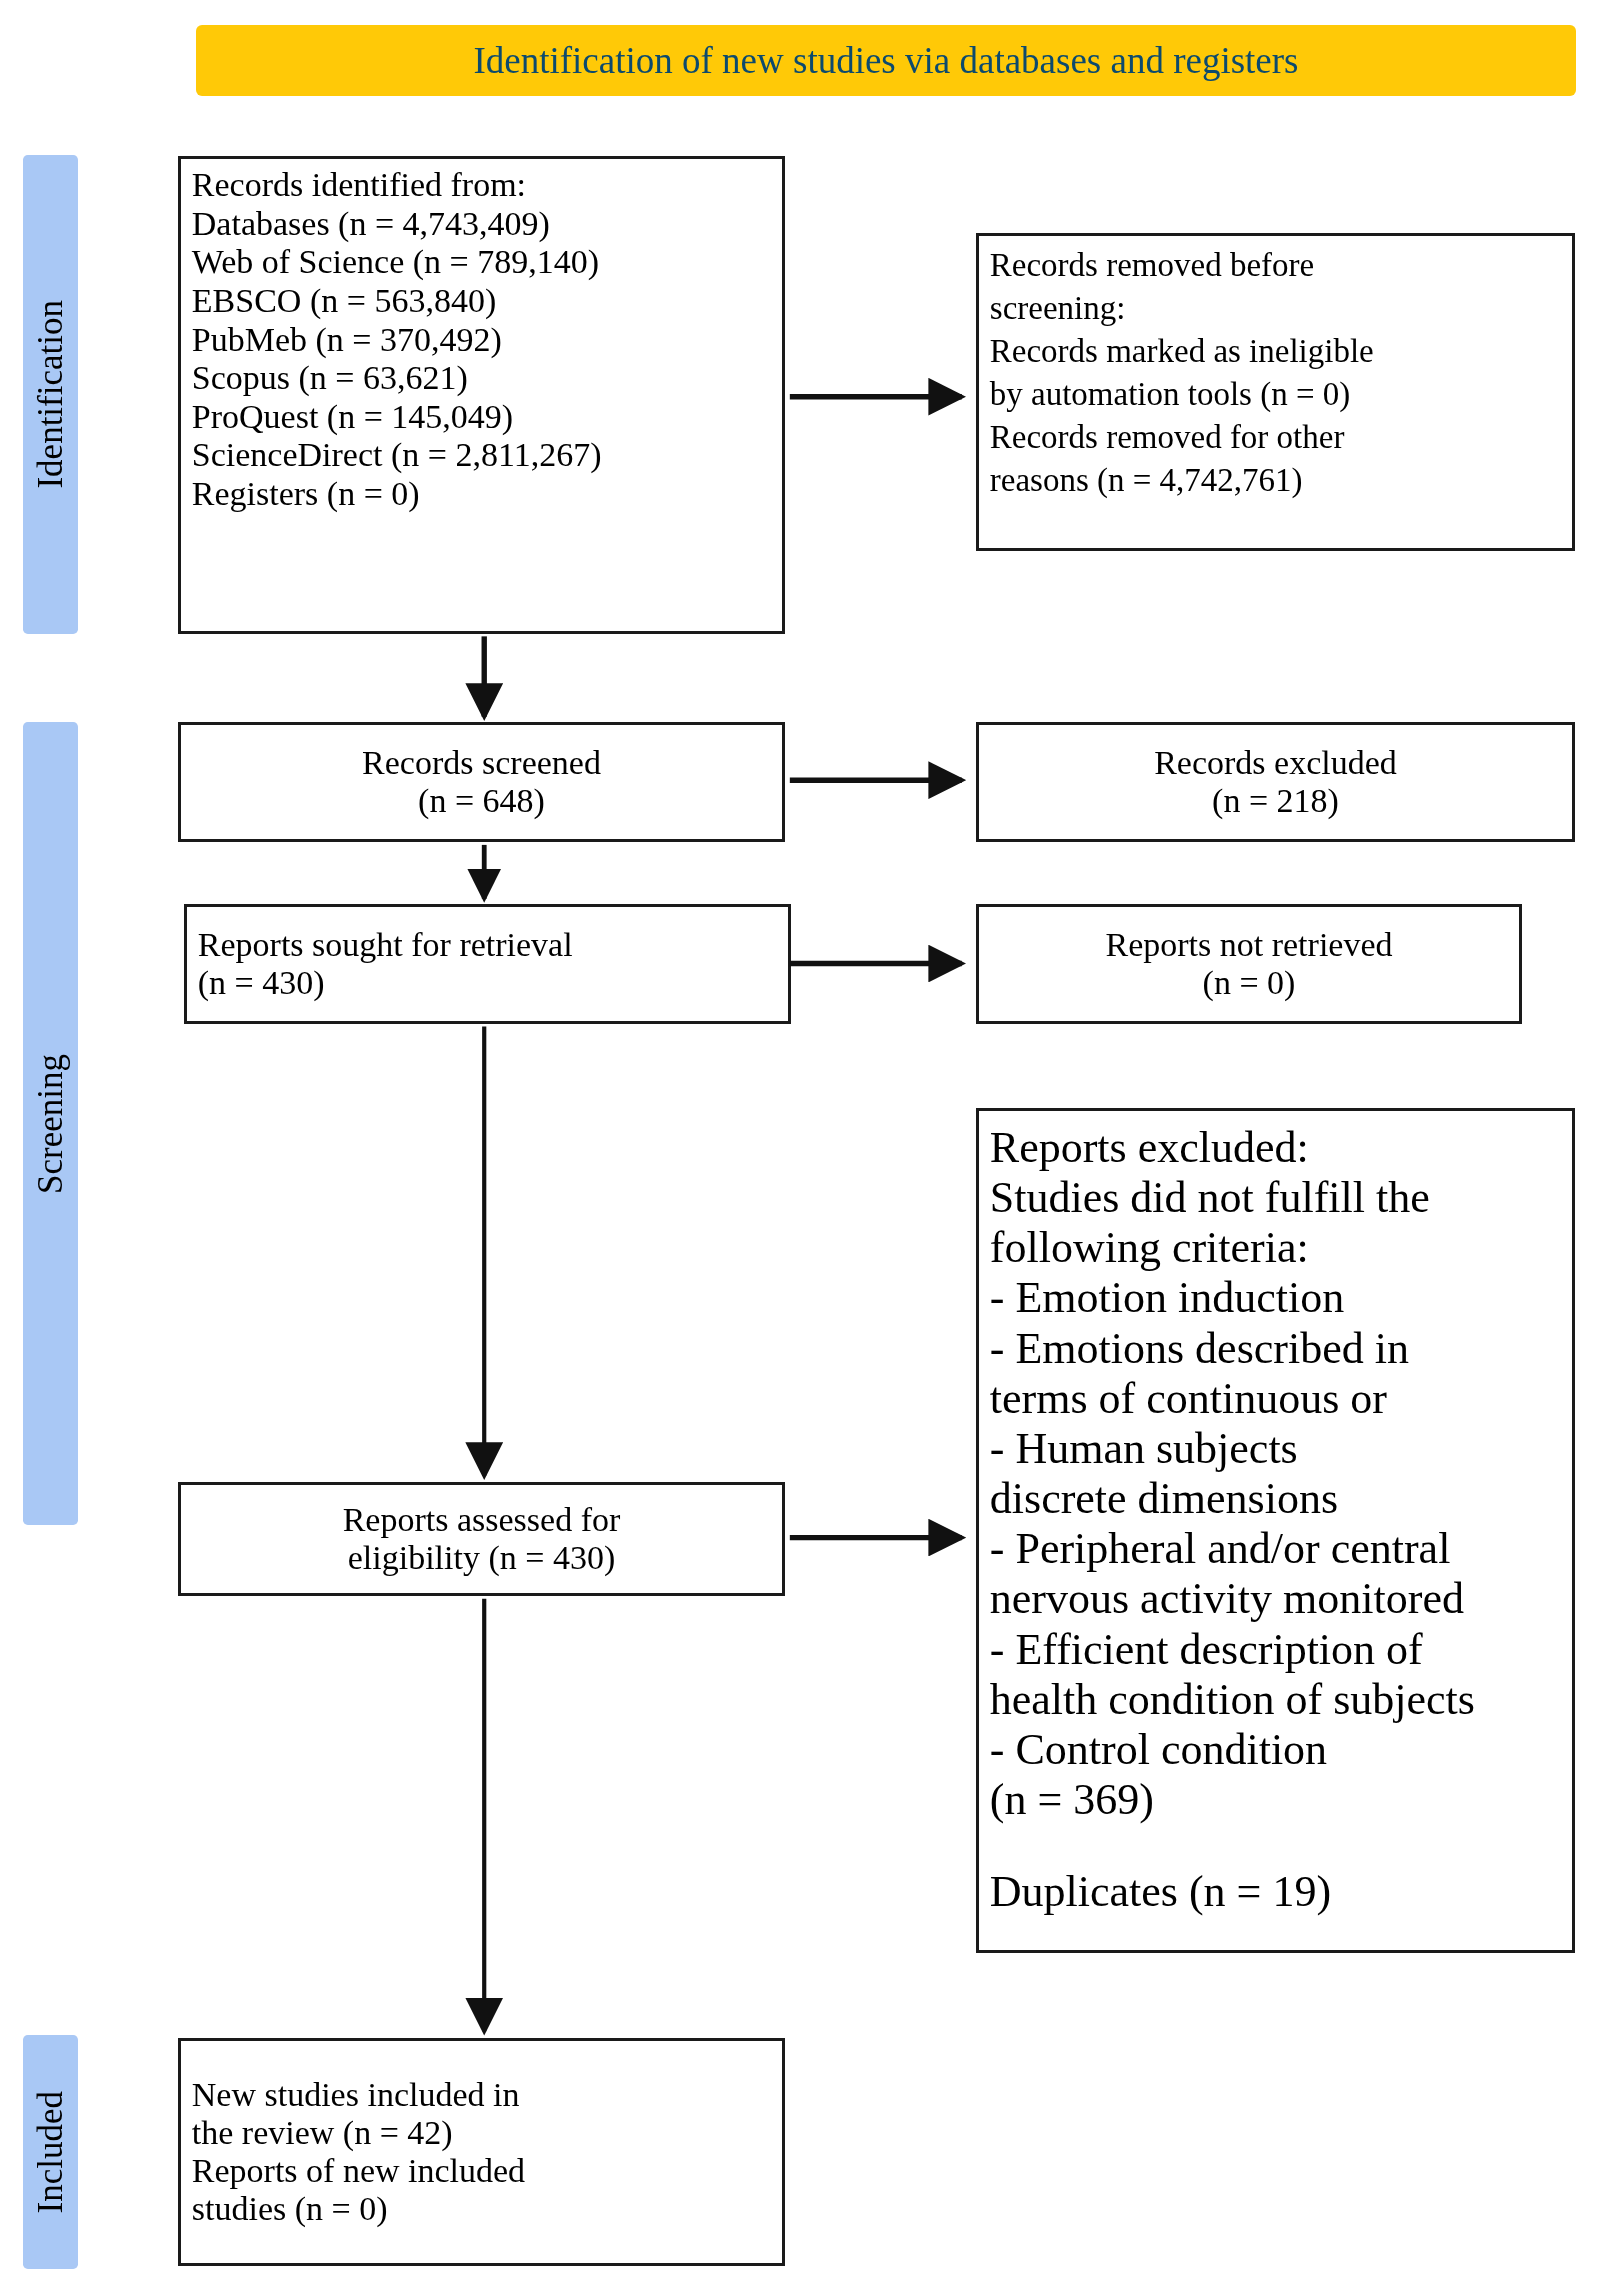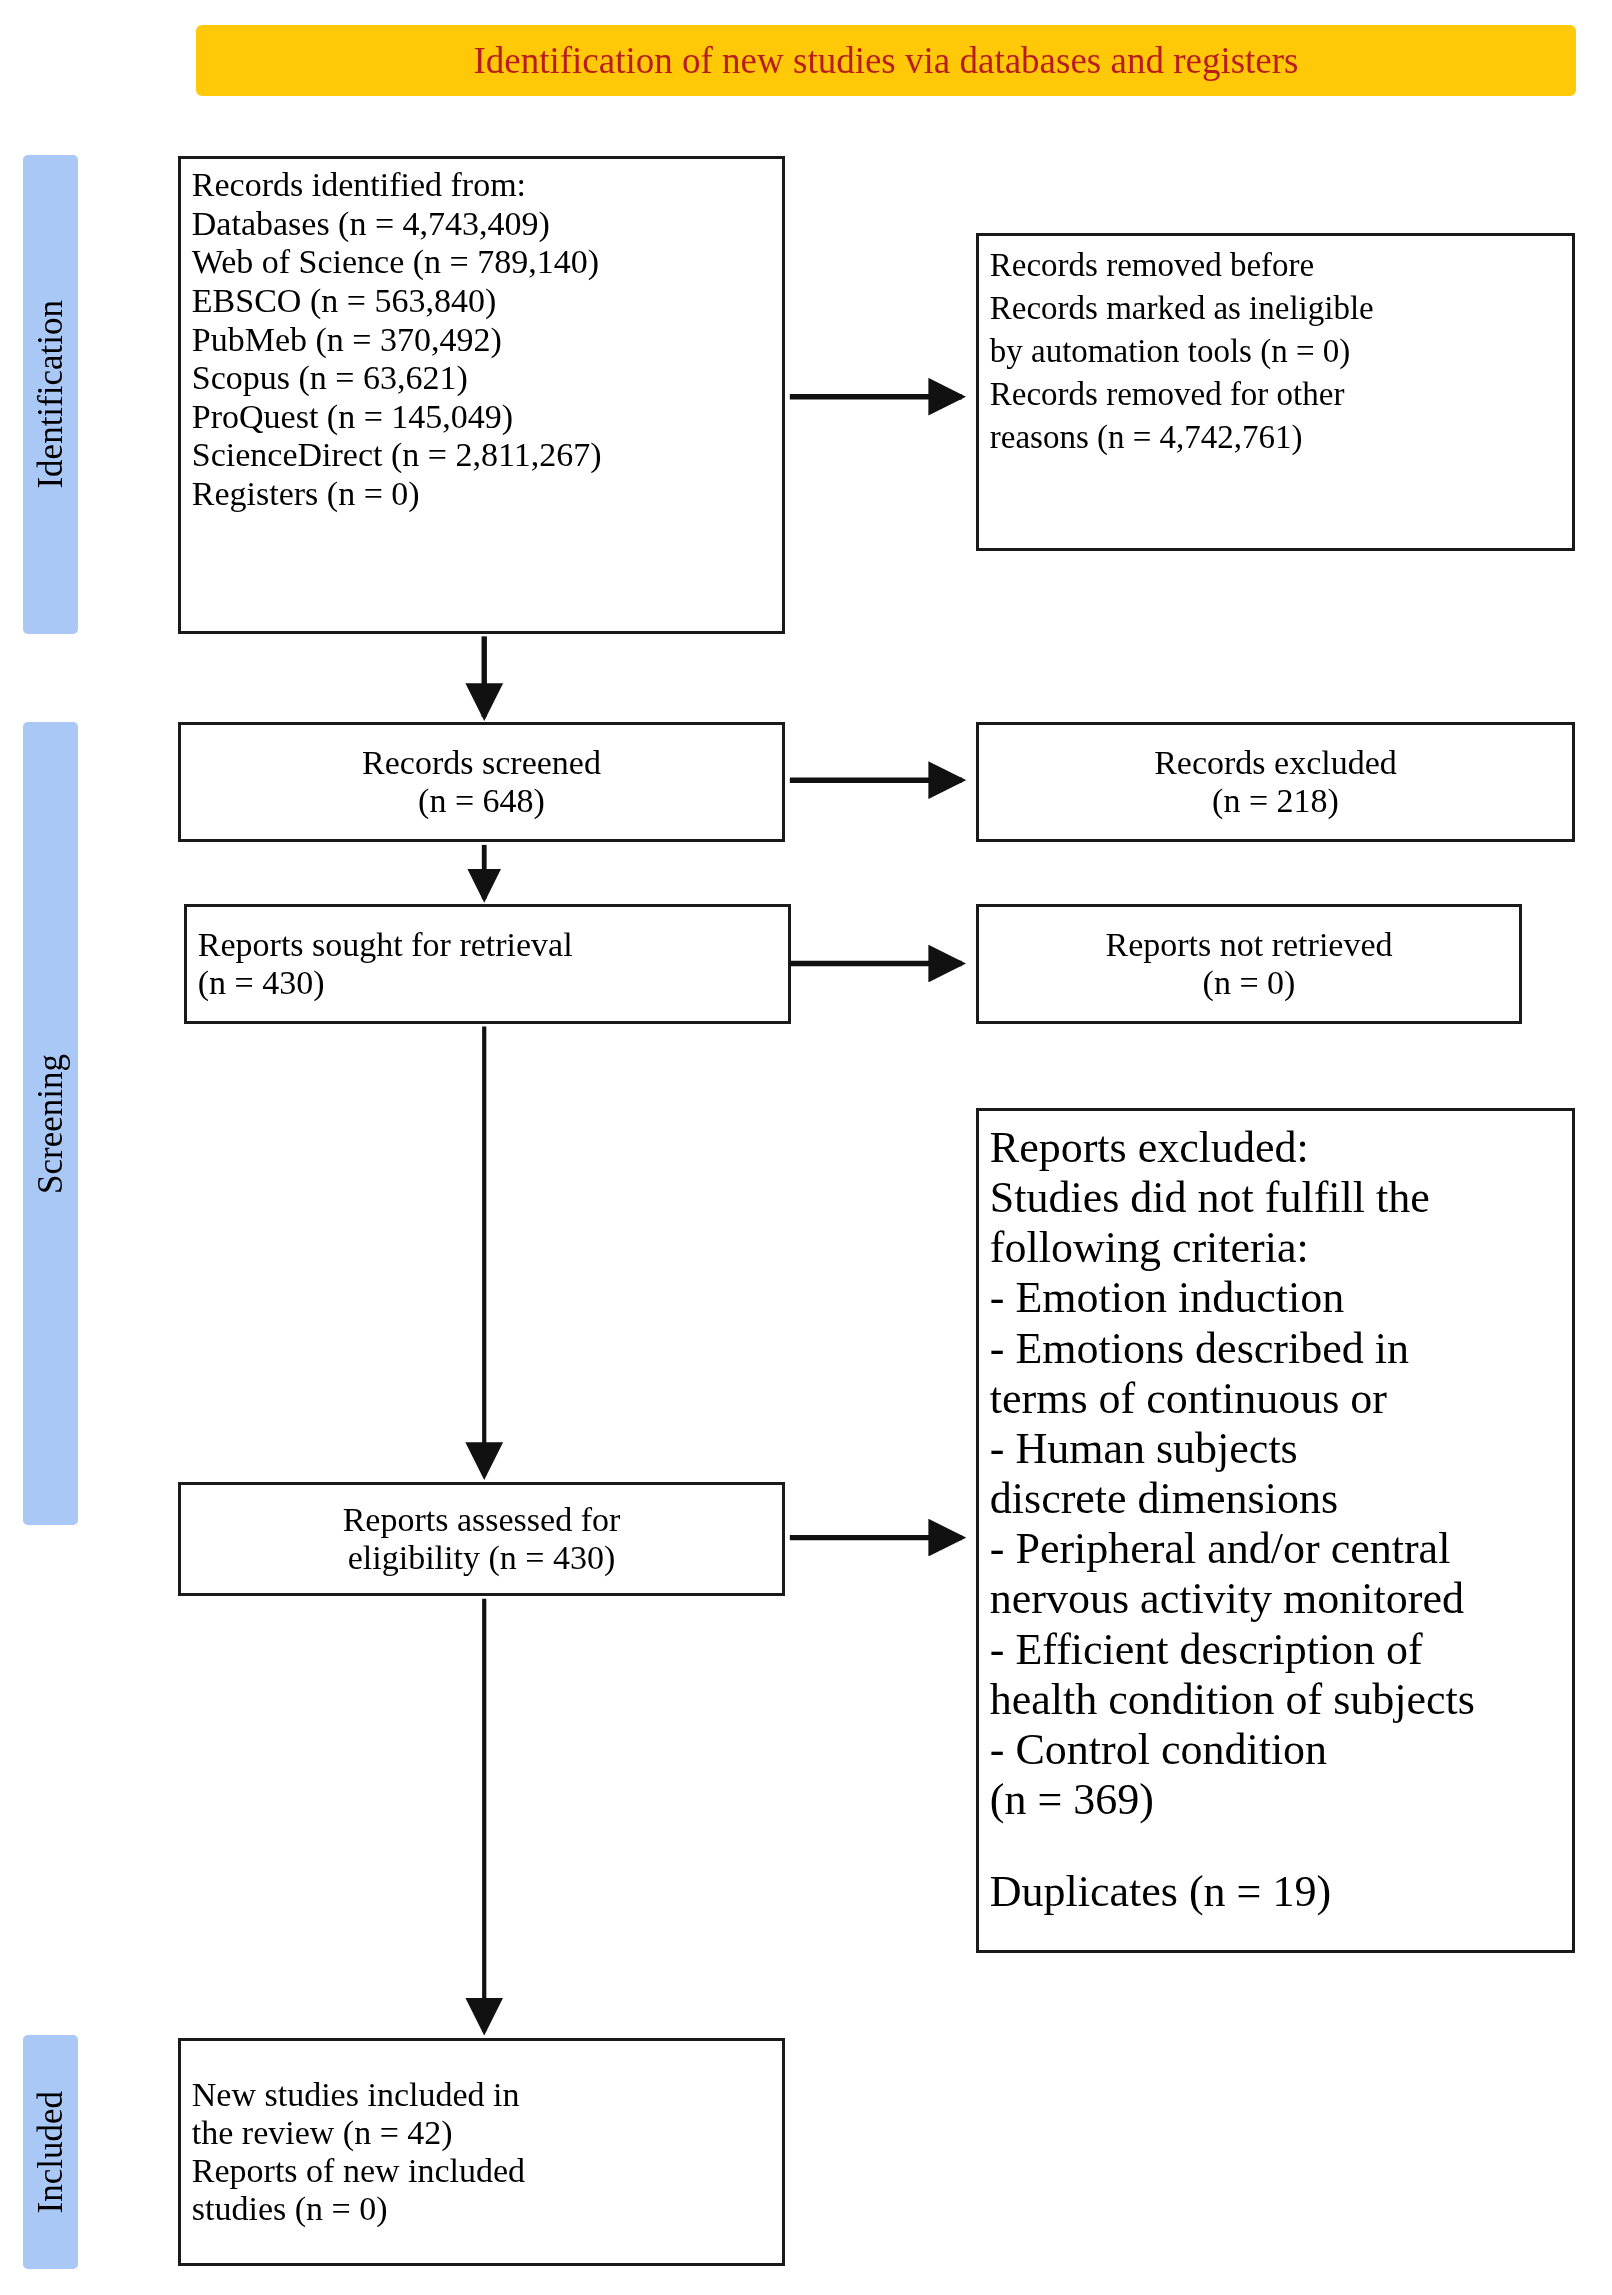--- a/index.html
+++ b/index.html
@@ -27,21 +27,21 @@
     height: 71px;
     background: #FFC907;
     border-radius: 6px;
     display: flex;
     align-items: center;
     justify-content: center;
   }
   .banner-text {
     font-size: 37px;
     line-height: 1;
-    color: #b91c1c;
+    color: #0c4a6e;
     white-space: nowrap;
   }
 
   
   .stage {
     position: absolute;
     background: #A9C8F5;
     border-radius: 4.8px;
     display: flex;
     align-items: center;
@@ -129,20 +129,21 @@
     <span class="ln">EBSCO (n = 563,840)</span>
     <span class="ln">PubMeb (n = 370,492)</span>
     <span class="ln">Scopus (n = 63,621)</span>
     <span class="ln">ProQuest (n = 145,049)</span>
     <span class="ln">ScienceDirect (n = 2,811,267)</span>
     <span class="ln">Registers (n = 0)</span>
   </div>
 
   <div class="box left" id="box-removed">
     <span class="ln">Records removed before</span>
+    <span class="ln">screening:</span>
     <span class="ln">Records marked as ineligible</span>
     <span class="ln">by automation tools (n = 0)</span>
     <span class="ln">Records removed for other</span>
     <span class="ln">reasons (n = 4,742,761)</span>
   </div>
 
   <div class="box center vcenter" id="box-screened">
     <span class="ln">Records screened</span>
     <span class="ln">(n = 648)</span>
   </div>

